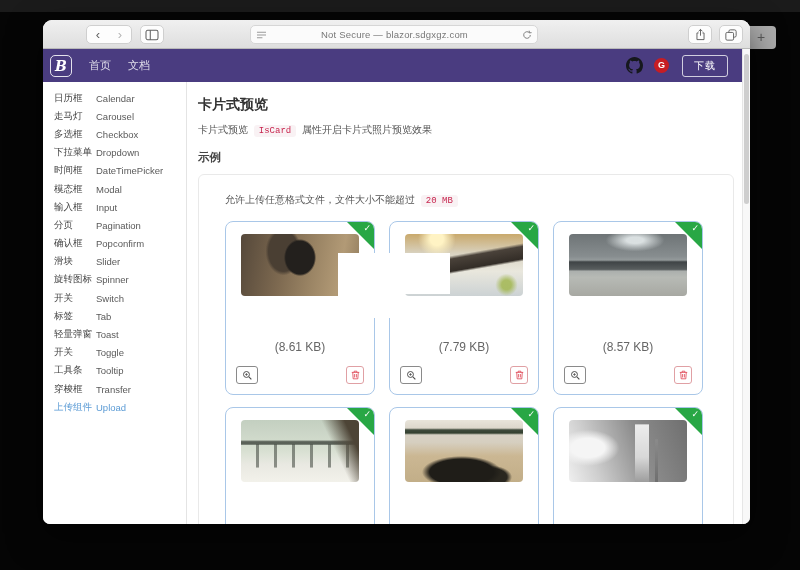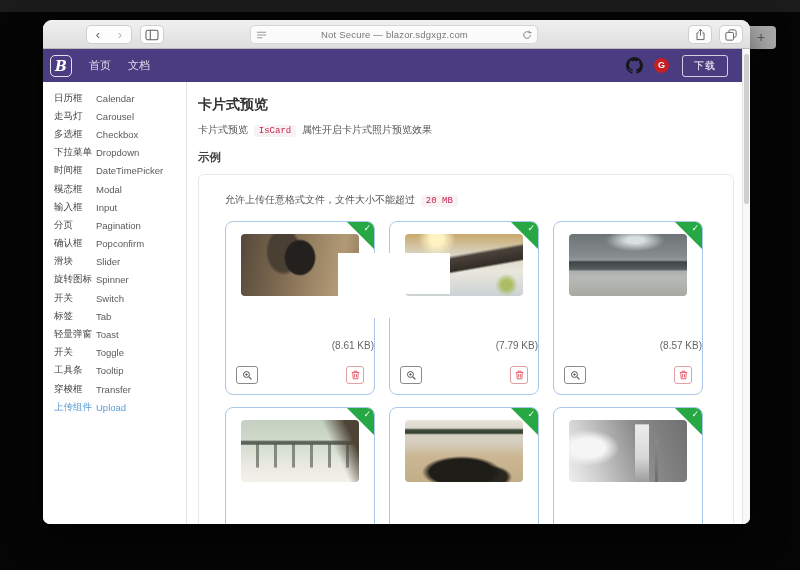--- a/index.html
+++ b/index.html
@@ -60,21 +60,21 @@
     background:#f9f2f4; border-radius:3px; padding:1px 5px; margin:0 3px; }
   .sec-title { margin-top:13px; font-size:11.5px; color:#444;font-weight:bold; }
   .demo-panel { margin-top:9px; border:1px solid #e9e9e9; border-radius:6px; padding:18px 26px; height:400px; }
   .hint { font-size:10px; color:#555; }
 
   .grid { margin-top:14px; width:478px; display:grid; grid-template-columns:repeat(3,150px); gap:12px 14px; }
   .ucard { position:relative; width:150px; height:174px; border:1px solid #a9c7e8; border-radius:8px; background:#fff; overflow:hidden; }
   .corner { position:absolute; top:0; right:0; width:0; height:0; border-top:27px solid #28a745; border-left:27px solid transparent; }
   .chk { position:absolute; top:1px; right:3px; color:#fff; font-size:9px; }
   .thumb { margin:12px auto 0; width:118px; height:62px; border-radius:4px; background-color:#999; }
-  .fsize { position:absolute; top:118px; left:0; right:0; text-align:right; font-size:10px; color:#666; }
+  .fsize { position:absolute; top:118px; left:0; right:0; text-align:center; font-size:12px; color:#666; }
   .btns { position:absolute; left:10px; right:10px; bottom:10px; height:18px; display:flex; justify-content:space-between; }
   .btns button { background:#fff; border-radius:3px; display:flex; align-items:center; justify-content:center; }
   .bzoom { width:22px; height:18px; border:1px solid #8a8a8a; }
   .bdel { width:18px; height:18px; border:1px solid #e0a0a4; }
 
   
   .person-bench { background:
     radial-gradient(ellipse 26px 30px at 50% 38%, #23201d 55%, rgba(35,32,29,0) 62%),
     radial-gradient(ellipse 30px 40px at 36% 28%, #4a3f33 50%, rgba(74,63,51,0) 60%),
     linear-gradient(100deg,#55483a 0%,#7d6950 35%,#9a8464 60%,#b29a76 82%,#8f7a5c 100%); }

